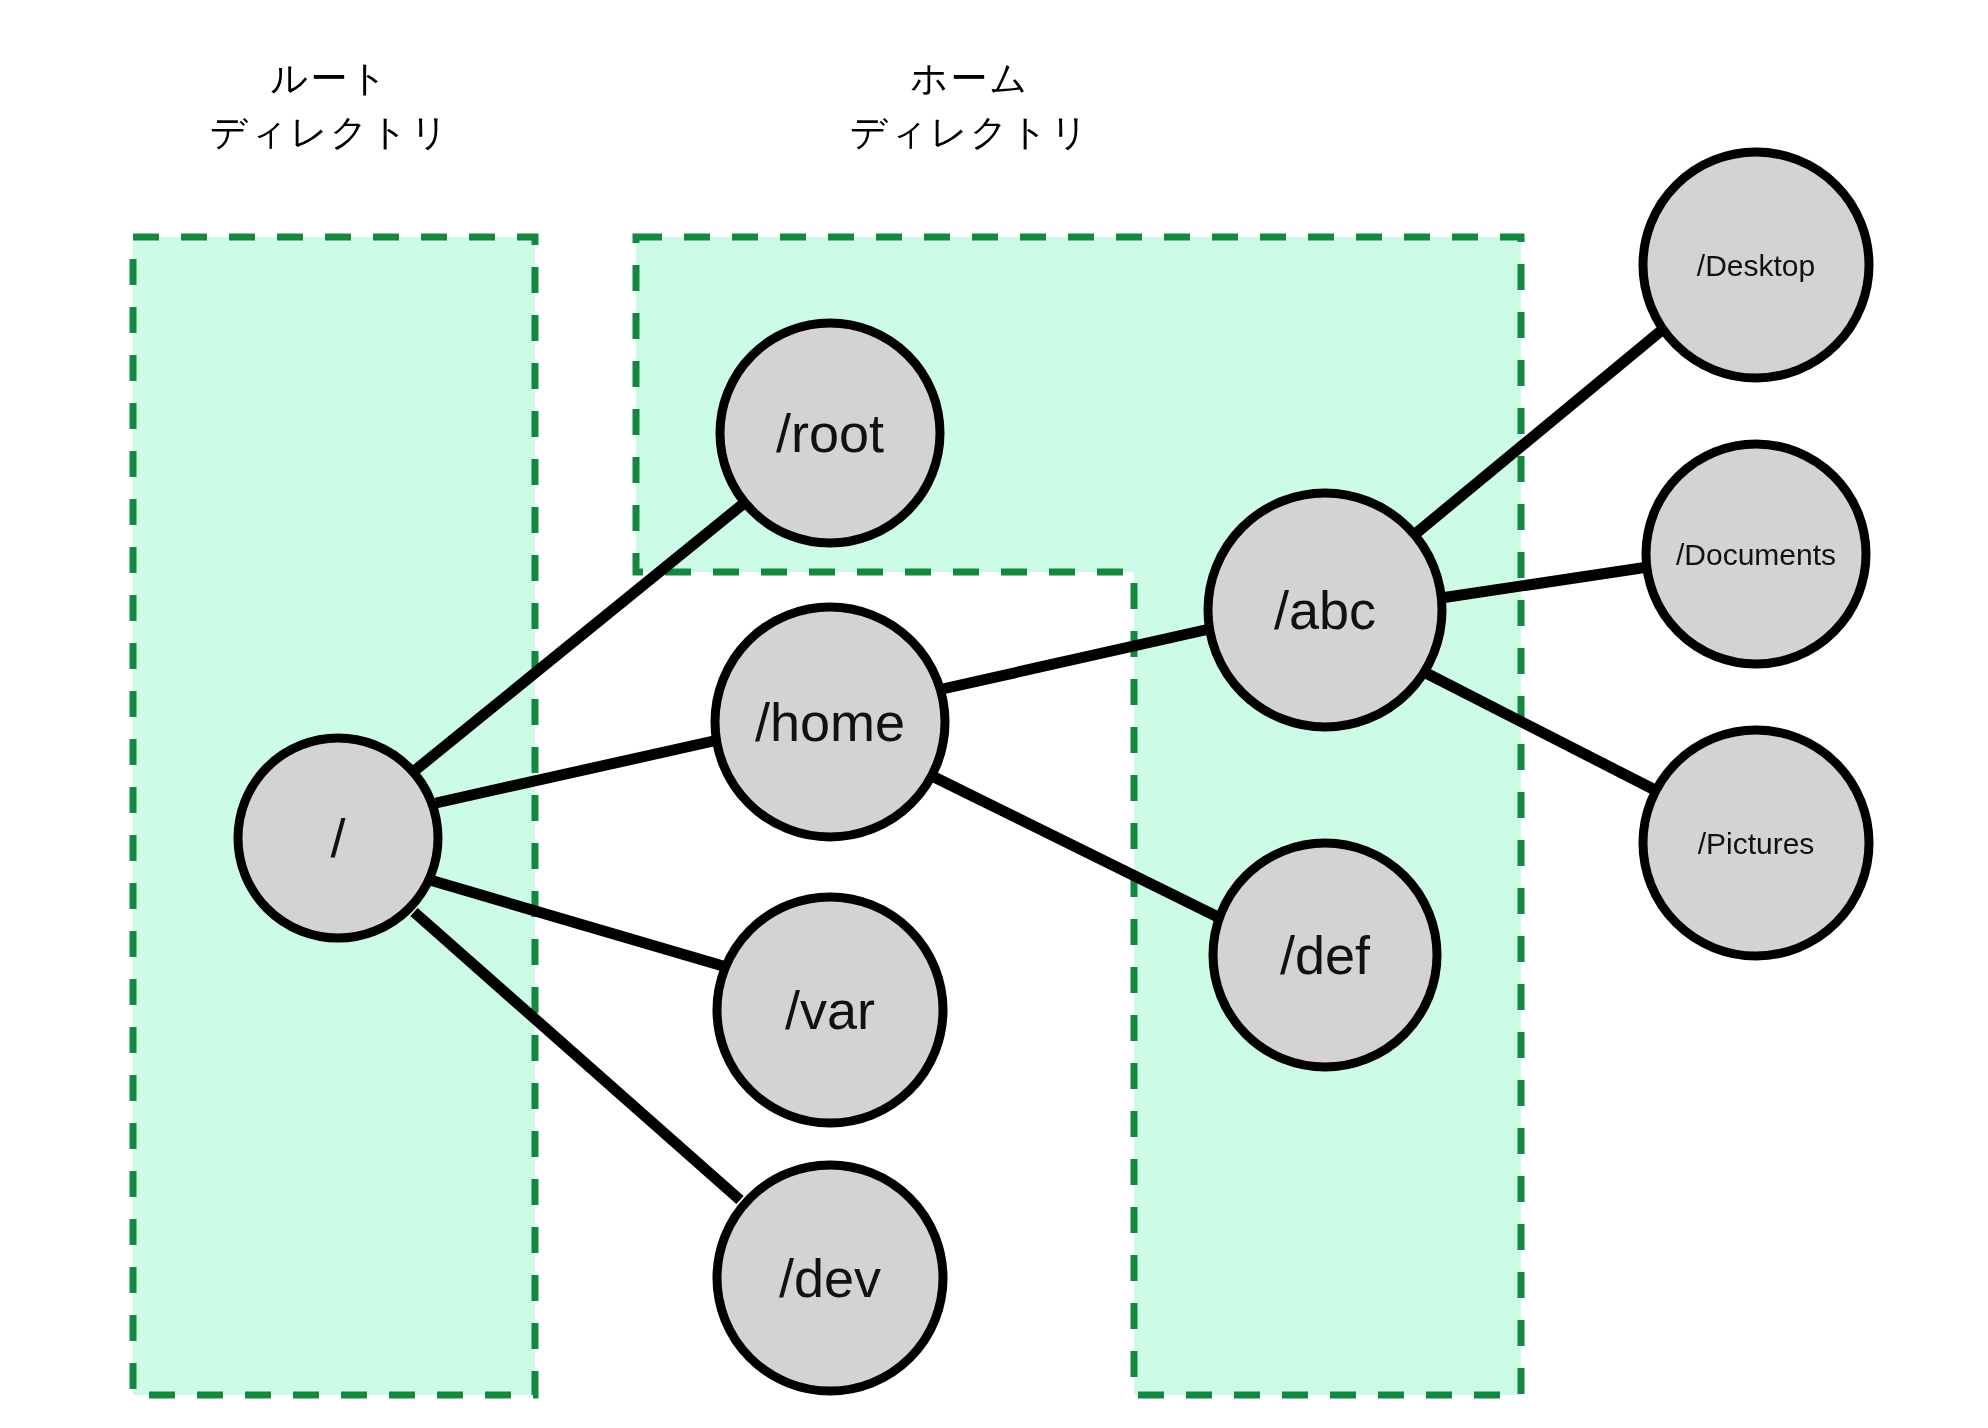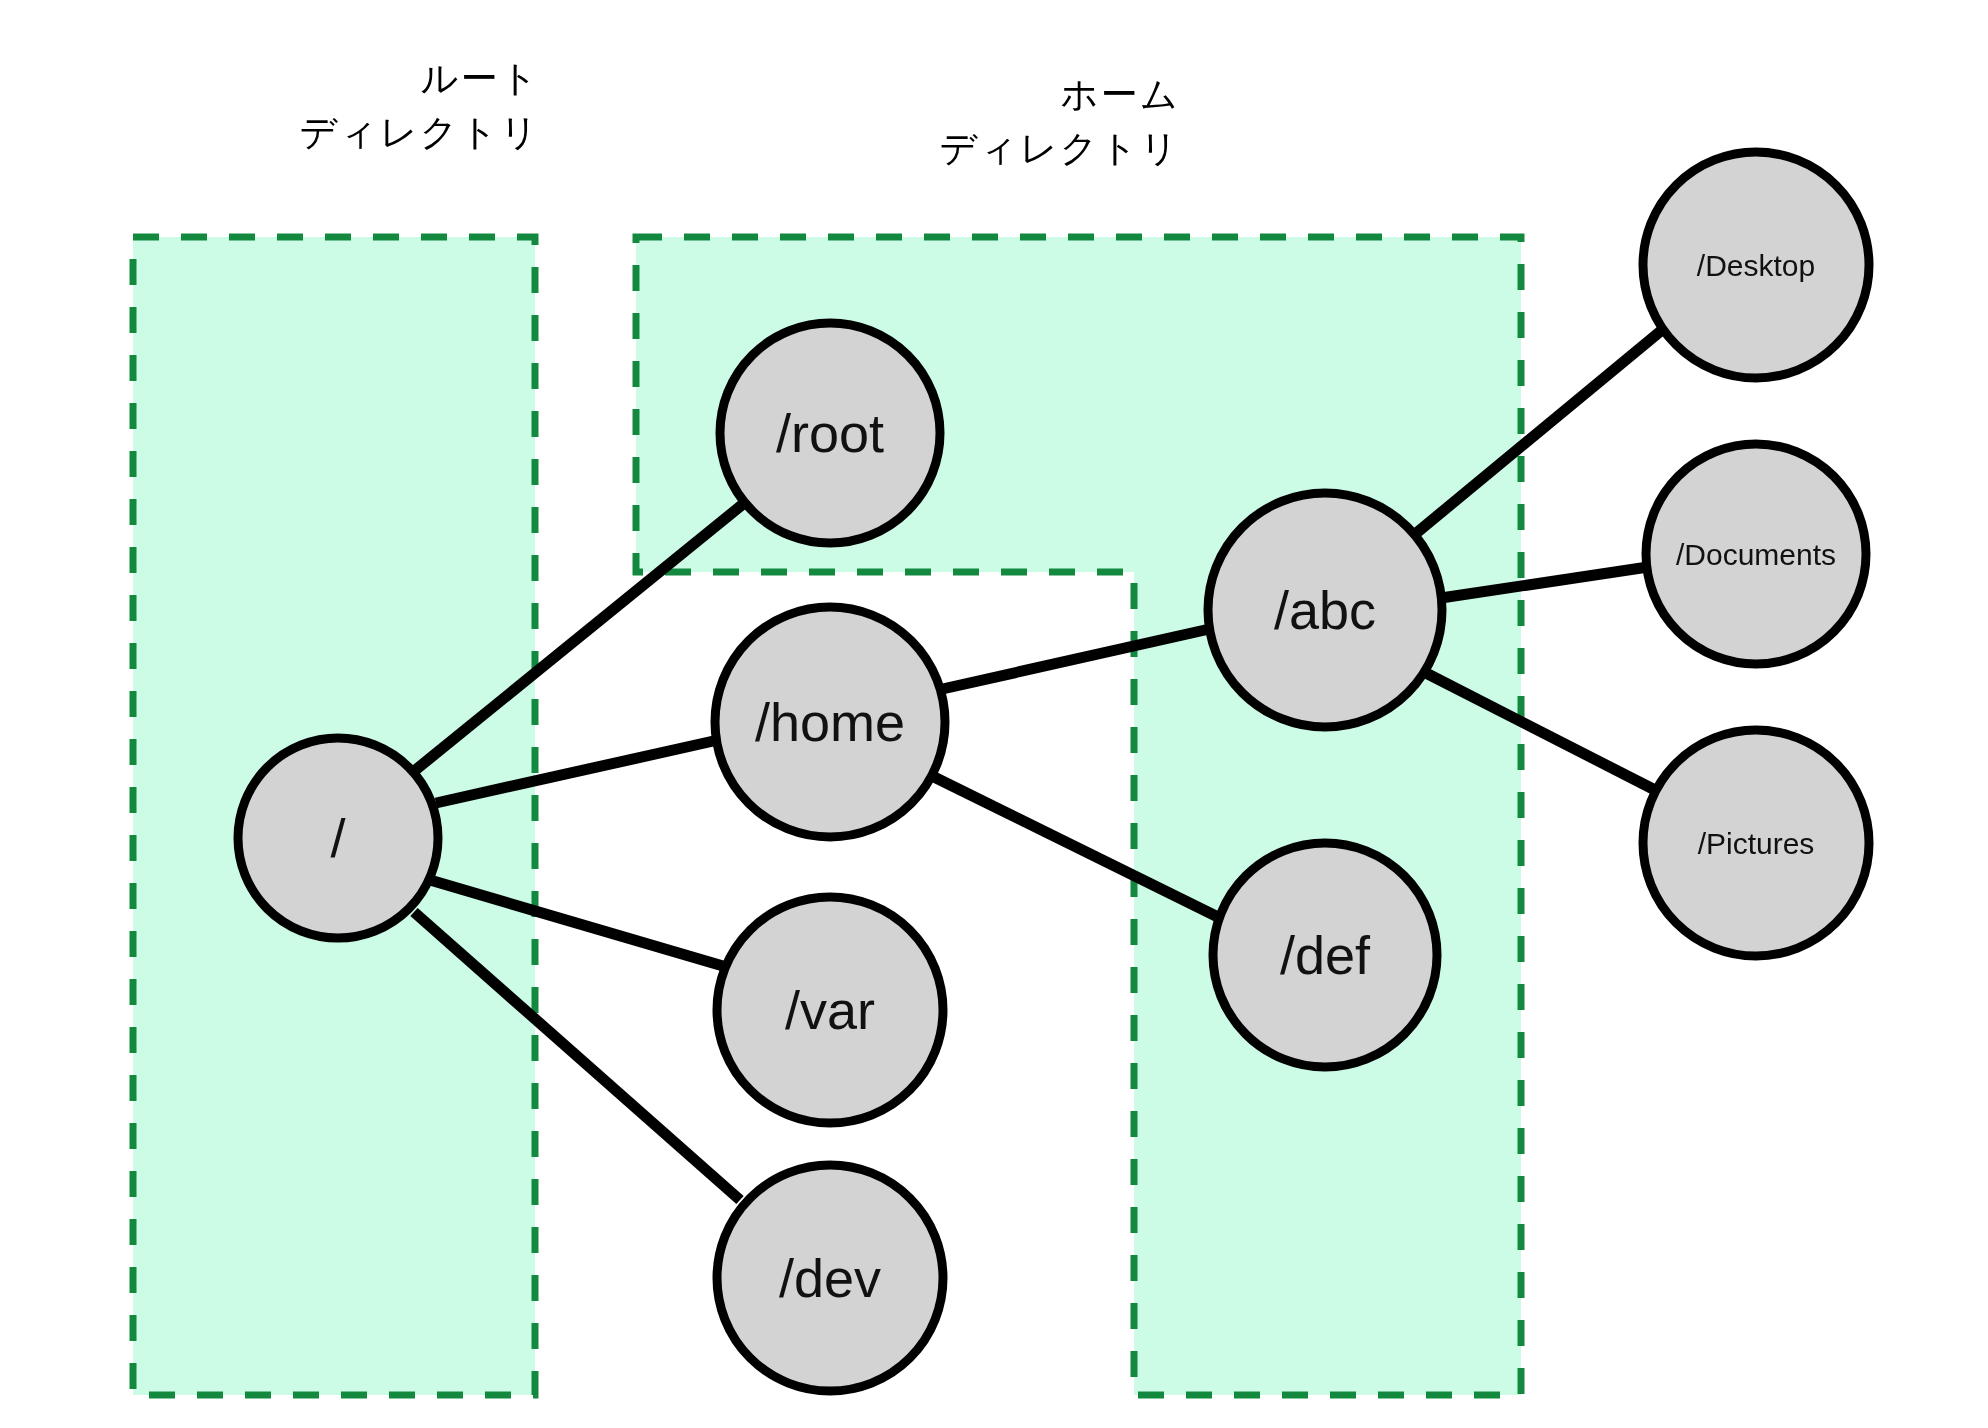--- a/index.html
+++ b/index.html
@@ -19,31 +19,31 @@
   }
   #diagram-svg {
     position: absolute;
     left: 0;
     top: 0;
     width: 1988px;
     height: 1428px;
   }
   .region-label {
     position: absolute;
-    text-align: right;
+    text-align: center;
     color: #000000;
     font-size: 37px;
     line-height: 1.45;
     letter-spacing: 0.06em;
     white-space: pre-line;
     font-family: "DejaVu Sans", "Liberation Sans", sans-serif;
     font-weight: 400;
   }
   #label-root-dir { left: 120px; top: 52px; width: 420px; }
-  #label-home-dir { left: 760px; top: 68px; width: 420px; }
+  #label-home-dir { left: 760px; top: 52px; width: 420px; }
 
   .node-text {
     font-family: "Liberation Sans", "DejaVu Sans", sans-serif;
     fill: #111111;
     text-anchor: middle;
     dominant-baseline: central;
     font-weight: 400;
   }
   .node-text.size-lg { font-size: 54px; }
   .node-text.size-sm { font-size: 30px; }

